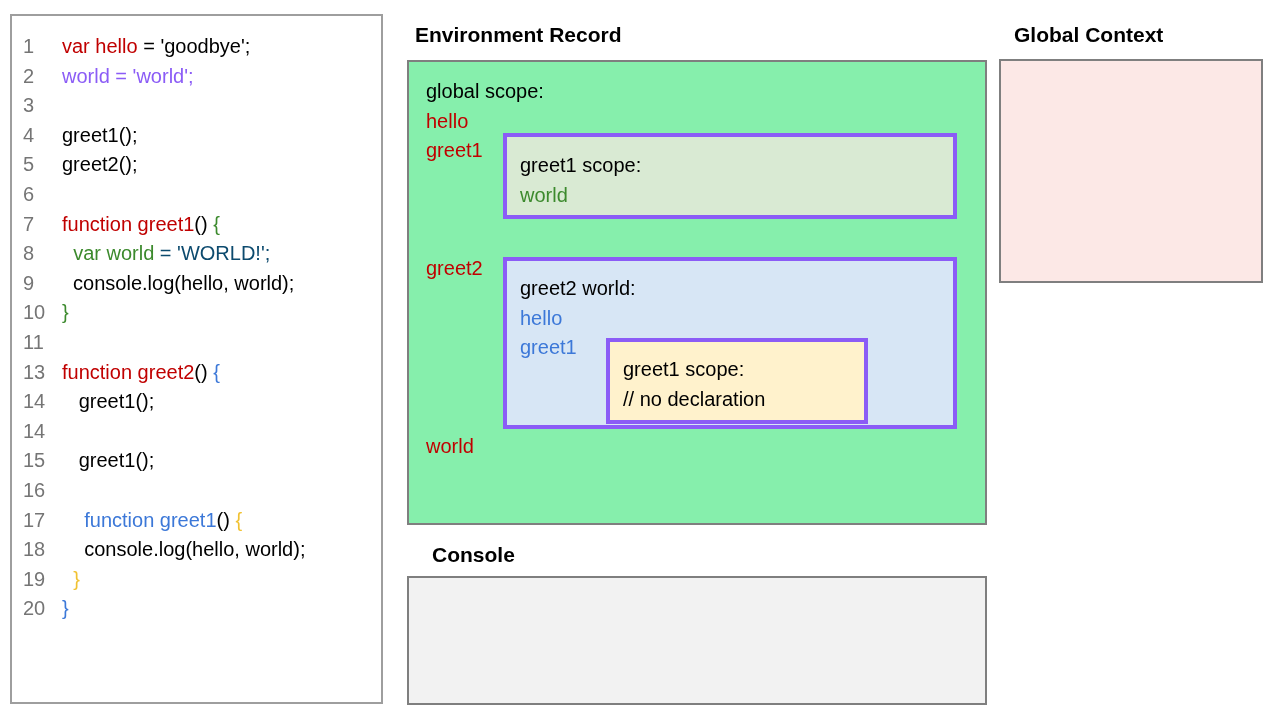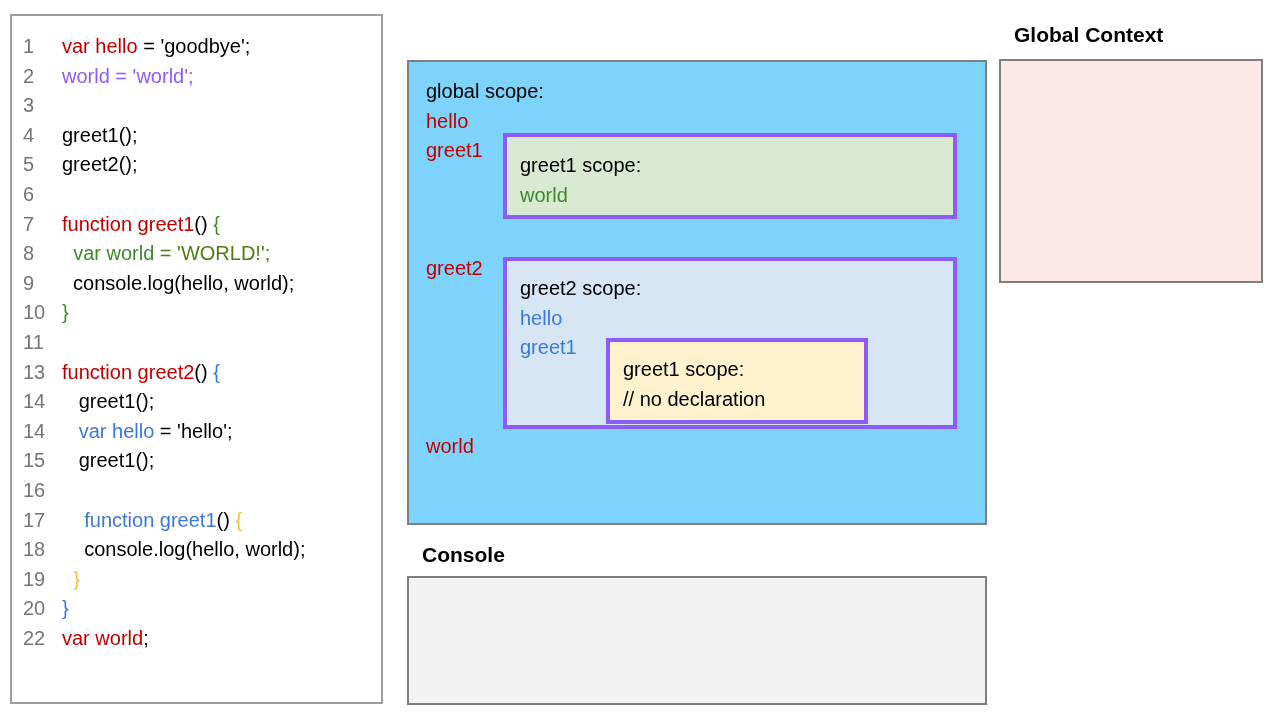--- a/index.html
+++ b/index.html
@@ -13,26 +13,26 @@
     background:#ffffff; border:2px solid #9e9e9e; padding-top:16px;
   }
   .code-line { display:flex; height:29.6px; line-height:29.6px; }
   .line-num { padding-left:11px; width:50px; flex-shrink:0; color:#757575; }
   .line-code { white-space:pre; }
 
   
   .section-title { position:absolute; font-weight:bold; font-size:21px; color:#000; }
   .title-env     { left:415px; top:23px; }
   .title-global  { left:1014px; top:23px; }
-  .title-console { left:422px; top:543px; }
+  .title-console { left:432px; top:543px; }
 
   
   .env-box {
     position:absolute; left:407px; top:60px; width:580px; height:465px;
-    background:#7dd3fc; border:2px solid #7f7f7f;
+    background:#86efac; border:2px solid #7f7f7f;
   }
   .er-line { height:29.6px; line-height:29.6px; }
   .er-topblock { position:absolute; left:17px; top:15px; }
   .er-greet2 { position:absolute; left:17px; top:192px; }
   .er-world  { position:absolute; left:17px; top:370px; }
 
   .scope-box { position:absolute; border:4px solid #8b5cf6; }
   .greet1-box { left:94px; top:71px; width:454px; height:86px; background:#d9ead3; padding:13px 0 0 13px; }
   .greet2-box { left:94px; top:195px; width:454px; height:172px; background:#d7e6f5; padding:13px 0 0 13px; }
   .nested-greet1-box { left:99px; top:77px; width:262px; height:86px; background:#fff2cc; padding:13px 0 0 13px; }
@@ -84,21 +84,21 @@
         <div class="code-line">
           <span class="line-num">6</span>
           <span class="line-code"></span>
         </div>
         <div class="code-line">
           <span class="line-num">7</span>
           <span class="line-code"><span style="color: rgb(192, 0, 0);">function greet1</span><span style="color: rgb(0, 0, 0);">() </span><span style="color: rgb(60, 138, 45);">{</span></span>
         </div>
         <div class="code-line">
           <span class="line-num">8</span>
-          <span class="line-code"><span style="color: rgb(0, 0, 0);">  </span><span style="color: rgb(60, 138, 45);">var world</span><span style="color: #4d7c0f; text-align: right;"> = 'WORLD!';</span></span>
+          <span class="line-code"><span style="color: rgb(0, 0, 0);">  </span><span style="color: rgb(60, 138, 45);">var world</span><span style="color: #0c4a6e; text-align: right;"> = 'WORLD!';</span></span>
         </div>
         <div class="code-line">
           <span class="line-num">9</span>
           <span class="line-code"><span style="color: rgb(0, 0, 0);">  console.log(hello, world);</span></span>
         </div>
         <div class="code-line">
           <span class="line-num">10</span>
           <span class="line-code"><span style="color: rgb(60, 138, 45);">}</span></span>
         </div>
         <div class="code-line">
@@ -108,21 +108,20 @@
         <div class="code-line">
           <span class="line-num">13</span>
           <span class="line-code"><span style="color: rgb(192, 0, 0);">function greet2</span><span style="color: rgb(0, 0, 0);">() </span><span style="color: rgb(60, 120, 216);">{</span></span>
         </div>
         <div class="code-line">
           <span class="line-num">14</span>
           <span class="line-code"><span style="color: rgb(0, 0, 0);">   greet1();</span></span>
         </div>
         <div class="code-line">
           <span class="line-num">14</span>
-          <span class="line-code"><span style="color: rgb(0, 0, 0);">   </span><span style="color: rgb(60, 120, 216);">var hello</span><span style="color: rgb(0, 0, 0);"> = 'hello';</span></span>
         </div>
         <div class="code-line">
           <span class="line-num">15</span>
           <span class="line-code"><span style="color: rgb(0, 0, 0);">   greet1();</span></span>
         </div>
         <div class="code-line">
           <span class="line-num">16</span>
           <span class="line-code"></span>
         </div>
         <div class="code-line">
@@ -134,44 +133,41 @@
           <span class="line-code"><span style="color: rgb(0, 0, 0);">    console.log(hello, world);</span></span>
         </div>
         <div class="code-line">
           <span class="line-num">19</span>
           <span class="line-code"><span style="color: rgb(0, 0, 0);">  </span><span style="color: rgb(241, 194, 50);">}</span></span>
         </div>
         <div class="code-line">
           <span class="line-num">20</span>
           <span class="line-code"><span style="color: rgb(60, 120, 216);">}</span></span>
         </div>
-        <div class="code-line">
-          <span class="line-num">22</span>
-          <span class="line-code"><span style="color: rgb(192, 0, 0);">var world</span><span style="color: rgb(0, 0, 0);">;</span></span>
-        </div>
       </div>
   </div>
 
+  <div class="section-title title-env">Environment Record</div>
 
   <div class="env-box">
     <div class="er-topblock">
       <div class="er-line t-black">global scope:</div>
       <div class="er-line t-red">hello</div>
       <div class="er-line t-red">greet1</div>
     </div>
 
     <div class="scope-box greet1-box">
       <div class="er-line t-black" style="line-height:30px">greet1 scope:</div>
       <div class="er-line t-green" style="line-height:30px">world</div>
     </div>
 
     <div class="er-line t-red er-greet2">greet2</div>
 
     <div class="scope-box greet2-box">
-      <div class="er-line t-black">greet2 scope:</div>
+      <div class="er-line t-black">greet2 world:</div>
       <div class="er-line t-blue">hello</div>
       <div class="er-line t-blue">greet1</div>
 
       <div class="scope-box nested-greet1-box">
         <div class="er-line t-black">greet1 scope:</div>
         <div class="er-line t-black">// no declaration</div>
       </div>
     </div>
 
     <div class="er-line t-red er-world">world</div>

